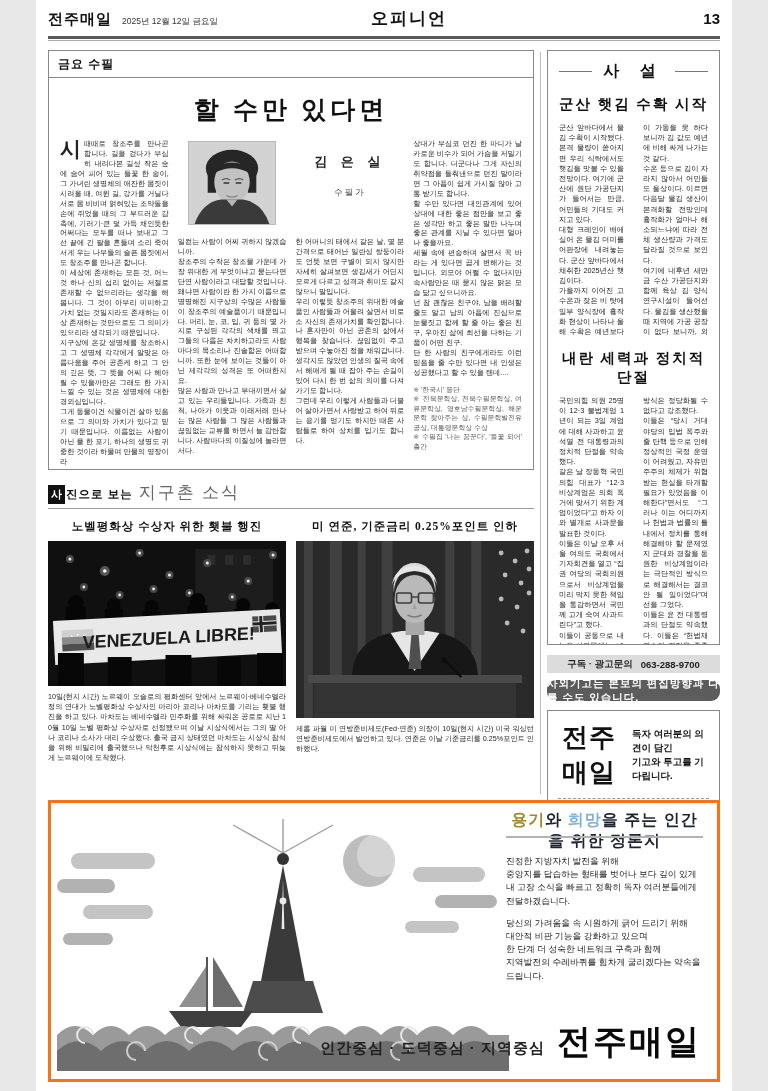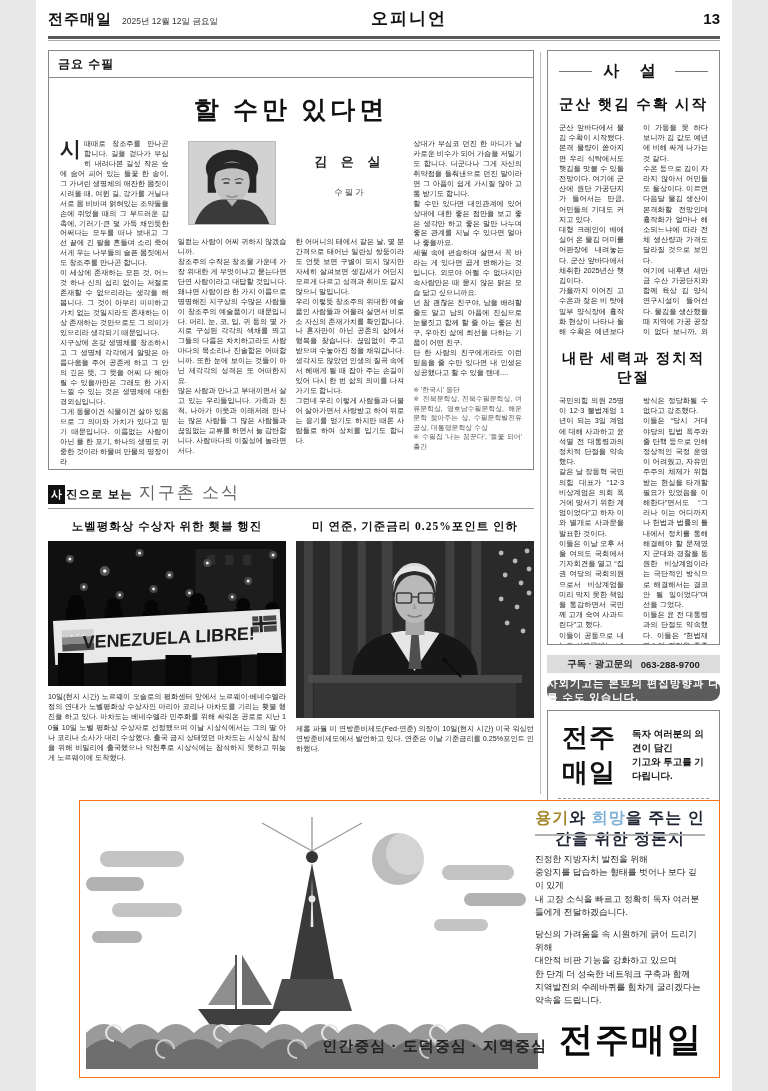--- a/index.html
+++ b/index.html
@@ -67,21 +67,21 @@
   .notice-bar{margin-top:7px;background:#5c5c5c;color:#fff;height:21px;display:flex;align-items:center;justify-content:center;
               font-size:10.5px;font-weight:bold;letter-spacing:1px;border-radius:9px;}
   .sub-box{margin-top:9px;border:1px solid #888;padding:9px 10px 7px 10px;}
   .sub-row{display:flex;align-items:center;justify-content:space-between;padding:0 4px;}
   .sub-logo{font-size:26px;font-weight:900;letter-spacing:1px;}
   .sub-msg{font-size:9.5px;font-weight:bold;line-height:1.5;white-space:pre-line;text-align:left;}
   .sub-dash{border-top:1px dashed #999;margin:8px 0 6px 0;}
   .sub-addr{font-size:8.3px;text-align:center;color:#222;letter-spacing:.5px;}
 
   
-  .ad{position:absolute;left:12px;right:12px;top:800px;height:276px;border:1px solid #f97316;background:#fff;margin-left:31px;}
+  .ad{position:absolute;left:12px;right:12px;top:800px;height:276px;border:3px solid #f97316;background:#fff;}
   .ad-illu{position:absolute;left:6px;top:6px;width:452px;height:262px;}
   .ad-headline{position:absolute;left:455px;right:14px;top:7px;text-align:center;font-size:16px;font-weight:bold;
                letter-spacing:1px;color:#1d2330;}
   .ad-hl-1{color:#a5872f;}
   .ad-hl-2{color:#7fb2d6;}
   .ad-line{position:absolute;left:455px;right:14px;top:33px;height:2px;background:#b3b3b3;}
   .ad-text{position:absolute;left:455px;right:14px;top:52px;font-size:8.8px;line-height:1.5;color:#222;}
   .ad-text p{margin:0 0 9px 0;white-space:pre-line;}
   .ad-foot{position:absolute;right:16px;bottom:14px;display:flex;align-items:baseline;gap:12px;}
   .ad-slogan{font-size:15px;font-weight:bold;color:#222;letter-spacing:1px;}

